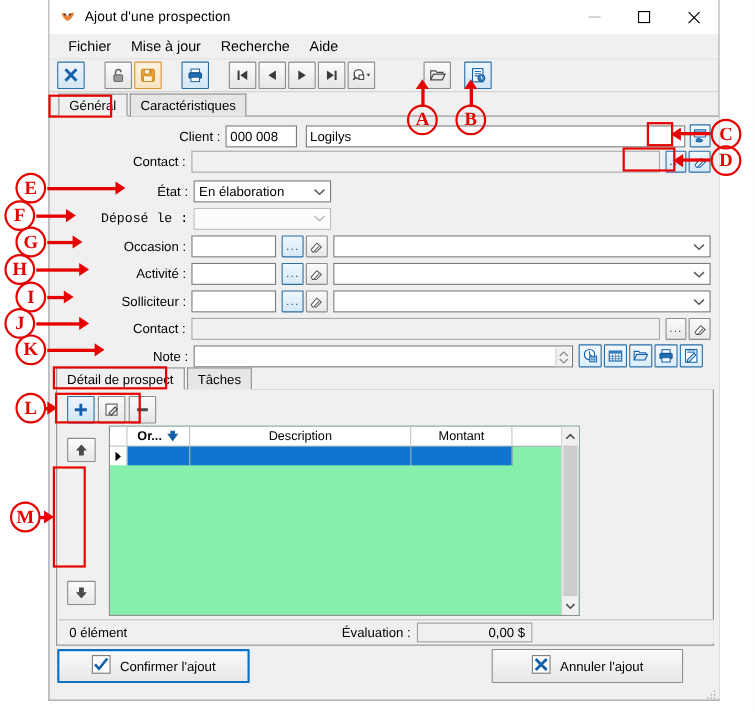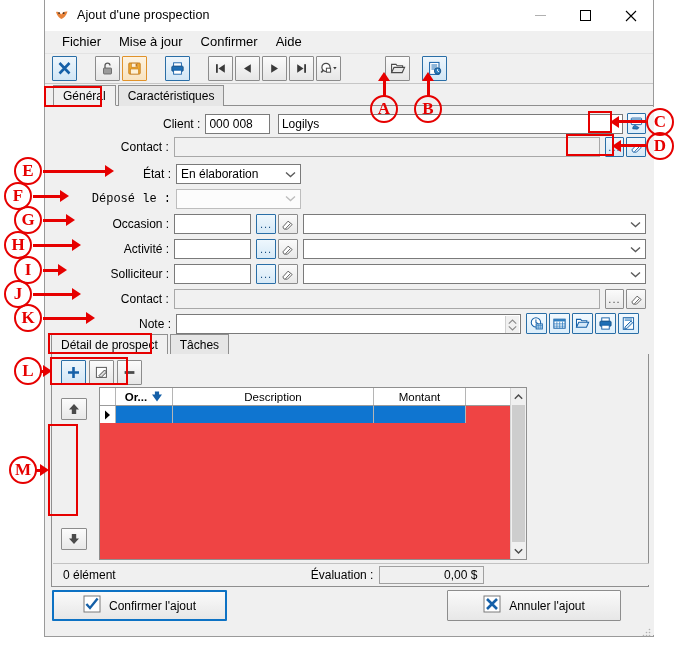--- a/index.html
+++ b/index.html
@@ -146,21 +146,21 @@
   .lowtabs {
     position:absolute; left:5px; top:226px; width:598px; height:22px;
     display:flex; align-items:flex-end; border-bottom:1px solid #8f8f8f;
   }
   .panel {
     position:absolute; left:5px; top:247px; width:598px; height:233px;
     background:#f0f0f0; border:1px solid #8f8f8f; border-top:none;
   }
   .gridwrap {
     position:absolute; left:47px; top:33px; width:428px; height:173px;
-    border:1px solid #8f8f8f; background:#ef4444;
+    border:1px solid #8f8f8f; background:#86efac;
   }
   .gridhdr { display:flex; height:18px; background:#f0f0f0; border-bottom:1px solid #9b9b9b;}
   .gh {
     font-size:11.5px; color:#000; display:flex; align-items:center;
     justify-content:center; border-right:1px solid #b5b5b5; background:#ffffff;
     height:17px;
   }
   .gh.sortcol { font-weight:bold; gap:4px; }
   .gridrow { display:flex; height:17px; }
   .rowmark {
@@ -237,21 +237,21 @@
           <svg width="12" height="12" viewBox="0 0 12 12">
               <path d="M1 1 L11 11 M11 1 L1 11" stroke="#000" stroke-width="1.1" fill="none"></path>
             </svg>
         </div>
       </div>
     </div>
 
     <div class="menubar">
       <div class="menu-item">Fichier</div>
       <div class="menu-item">Mise à jour</div>
-      <div class="menu-item">Confirmer</div>
+      <div class="menu-item">Recherche</div>
       <div class="menu-item">Aide</div>
     </div>
 
     <div class="toolbar">
 
       <div class="tb-btn blueframed">
         <svg width="15" height="15" viewBox="0 0 15 15">
           <path d="M2.5 2 L12.5 12.5 M12.5 2 L2.5 12.5" stroke="#1560a8" stroke-width="2.6" fill="none"></path>
         </svg>
       </div>

